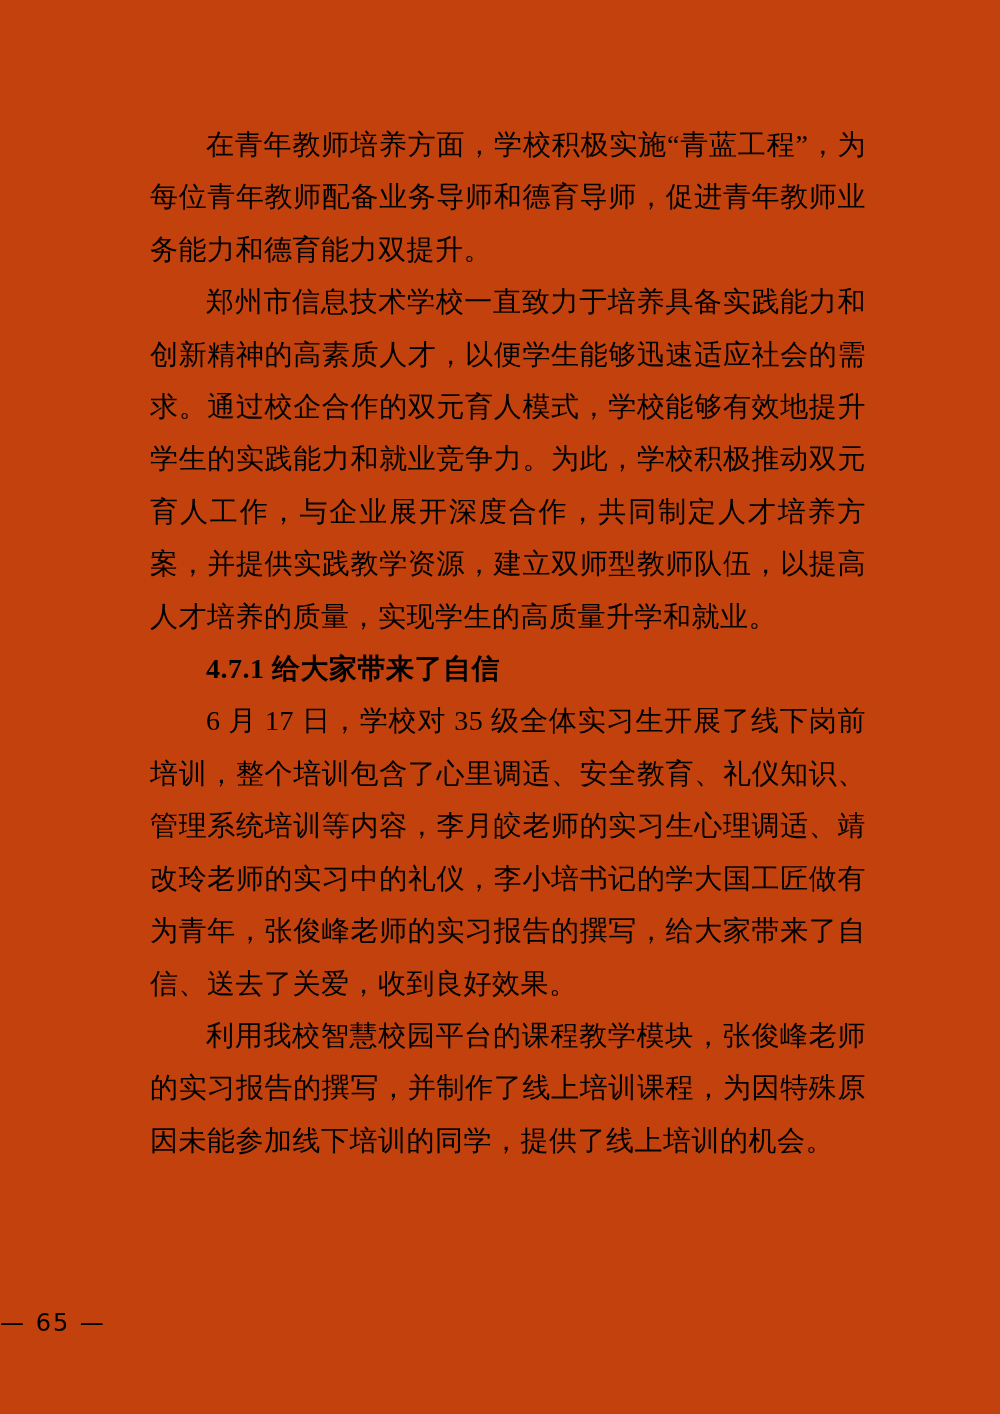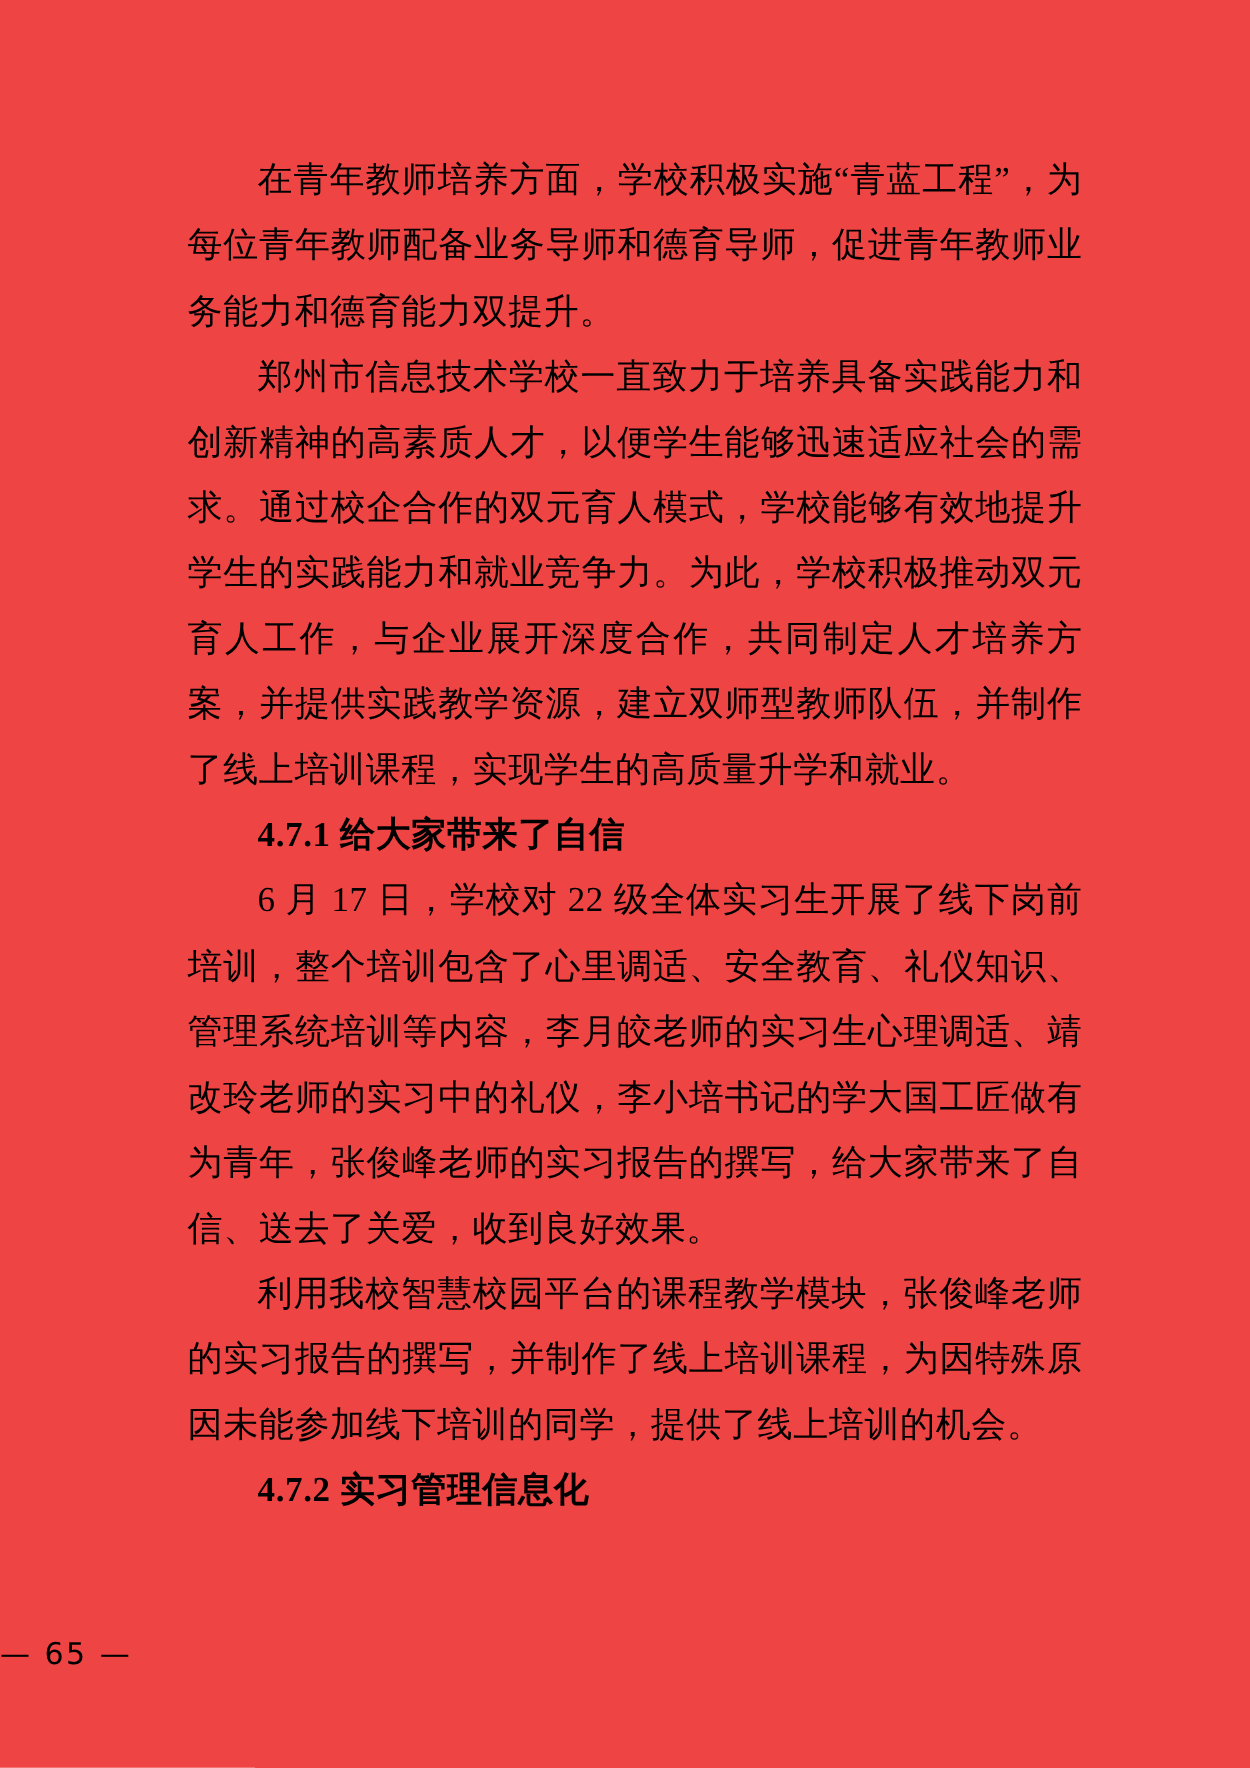--- a/index.html
+++ b/index.html
@@ -13,21 +13,21 @@
     position: relative;
     overflow: hidden;
     font-family: "Liberation Serif", serif;
   }
   .page {
     position: absolute;
     left: 0;
     top: 0;
     width: 1000px;
     height: 1414px;
-    background: #ef4444;
+    background: #c2410c;
   }
   .content {
     position: absolute;
     left: 150px;
     top: 119px;
     width: 716px;
     color: #000000;
     font-size: 28px;
     line-height: 52.4px;
     text-align: justify;
@@ -56,20 +56,19 @@
     line-height: 30px;
     letter-spacing: 2px;
   }
 </style>
 </head>
 <body>
 
 <div class="page">
   <div class="content">
     <p>在青年教师培养方面，学校积极实施“青蓝工程”，为每位青年教师配备业务导师和德育导师，促进青年教师业务能力和德育能力双提升。</p>
-    <p>郑州市信息技术学校一直致力于培养具备实践能力和创新精神的高素质人才，以便学生能够迅速适应社会的需求。通过校企合作的双元育人模式，学校能够有效地提升学生的实践能力和就业竞争力。为此，学校积极推动双元育人工作，与企业展开深度合作，共同制定人才培养方案，并提供实践教学资源，建立双师型教师队伍，并制作了线上培训课程，实现学生的高质量升学和就业。</p>
+    <p>郑州市信息技术学校一直致力于培养具备实践能力和创新精神的高素质人才，以便学生能够迅速适应社会的需求。通过校企合作的双元育人模式，学校能够有效地提升学生的实践能力和就业竞争力。为此，学校积极推动双元育人工作，与企业展开深度合作，共同制定人才培养方案，并提供实践教学资源，建立双师型教师队伍，以提高人才培养的质量，实现学生的高质量升学和就业。</p>
     <p class="heading-l3">4.7.1 给大家带来了自信</p>
-    <p>6 月 17 日，学校对 22 级全体实习生开展了线下岗前培训，整个培训包含了心里调适、安全教育、礼仪知识、管理系统培训等内容，李月皎老师的实习生心理调适、靖改玲老师的实习中的礼仪，李小培书记的学大国工匠做有为青年，张俊峰老师的实习报告的撰写，给大家带来了自信、送去了关爱，收到良好效果。</p>
+    <p>6 月 17 日，学校对 35 级全体实习生开展了线下岗前培训，整个培训包含了心里调适、安全教育、礼仪知识、管理系统培训等内容，李月皎老师的实习生心理调适、靖改玲老师的实习中的礼仪，李小培书记的学大国工匠做有为青年，张俊峰老师的实习报告的撰写，给大家带来了自信、送去了关爱，收到良好效果。</p>
     <p>利用我校智慧校园平台的课程教学模块，张俊峰老师的实习报告的撰写，并制作了线上培训课程，为因特殊原因未能参加线下培训的同学，提供了线上培训的机会。</p>
-    <p class="heading-l3">4.7.2 实习管理信息化</p>
   </div>
   <div class="footer">— 65 —</div>
 </div>
 
 </body></html>

